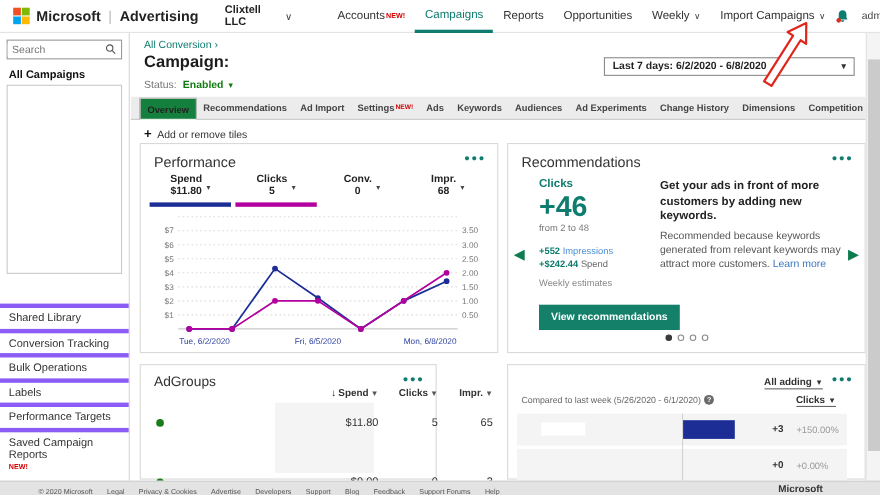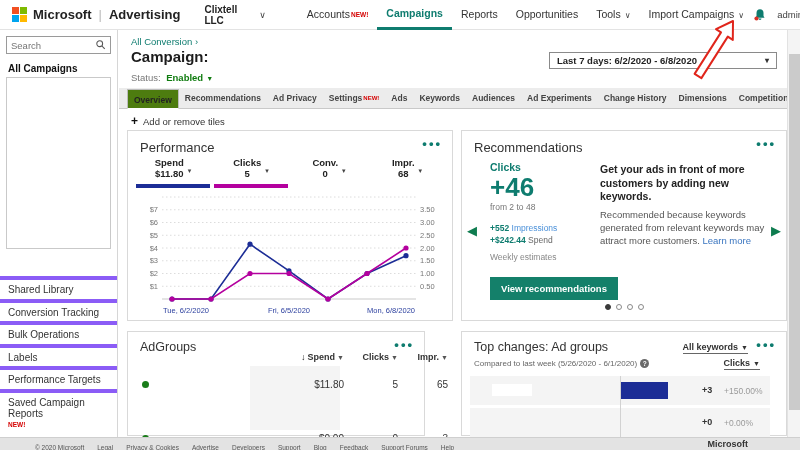--- a/index.html
+++ b/index.html
@@ -13,21 +13,21 @@
   .mslogo { display:grid; grid-template-columns:7px 7px; grid-template-rows:7px 7px; gap:1px; margin:0 6px 0 12px; }
   .mslogo span { width:7px; height:7px; }
   .brand { font-size:13px; font-weight:700; color:#222; }
   .brand-sep { color:#bbb; font-size:13px; margin:0 7px; font-weight:300; }
   .product { font-size:13px; font-weight:600; color:#222; }
   .vdiv { width:1px; height:18px; background:#ddd; margin:0 10px; }
   .account { display:flex; align-items:center; gap:22px; font-size:10px; font-weight:700; color:#222; cursor:pointer; padding:0 4px; }
   .chev { font-size:9px; color:#444; font-weight:400; }
   #topnav-items { display:flex; align-items:center; height:30px; margin-left:8px; }
   .tn-item { height:30px; line-height:29px; padding:0 9px; font-size:10.5px; color:#333; cursor:pointer; white-space:nowrap; }
-  .tn-item.active { color:#0e7c6f; font-weight:700; border-bottom:3px solid #0e7c6f; line-height:27px; }
+  .tn-item.active { color:#0e7c6f; font-weight:400; border-bottom:3px solid #0e7c6f; line-height:27px; }
   .tn-badge { color:#d40000; font-size:6.5px; font-weight:700; vertical-align:top; margin-left:1px; }
   .tn-caret { font-size:8px; color:#444; margin-left:4px; }
   .topright { margin-left:auto; display:flex; align-items:center; gap:10px; padding-right:14px; }
   .bell-wrap { position:relative; width:14px; height:14px; cursor:pointer; }
   .email { font-size:9.5px; color:#444; cursor:pointer; }
 
   
   #sidebar { position:absolute; left:0; top:30px; width:118px; height:407px; background:#fff; border-right:1px solid #d6d6d6; }
   .searchbox { margin:6px 6px 4px 6px; border:1px solid #9a9a9a; height:18px; display:flex; align-items:center; background:#fff; }
   .searchbox input { border:0; outline:0; flex:1; min-width:0; font-size:9.5px; padding:0 4px; font-family:inherit; color:#333; }
@@ -45,30 +45,30 @@
   .datepicker { position:absolute; right:10px; top:22px; width:228px; height:17px; border:1px solid #8a8a8a; background:#fff;
     display:flex; align-items:center; font-size:9.5px; font-weight:700; color:#222; padding:0 7px; cursor:pointer; }
   .datepicker .dp-caret { margin-left:auto; font-size:8px; color:#333; }
   .status-line { position:absolute; left:12px; top:42px; font-size:9.5px; }
   .status-label { color:#777; }
   .status-value { color:#107c10; font-weight:700; margin-left:3px; cursor:pointer; }
   .status-caret { color:#107c10; font-size:8px; margin-left:2px; }
 
   #tabsbar { position:absolute; left:0; top:58px; width:668px; height:21px; background:#ececec; border-bottom:1px solid #c9c9c9; display:flex; align-items:flex-end; padding-left:8px; }
   .tab { height:20px; line-height:20px; padding:0 6px; font-size:8.5px; font-weight:700; color:#444; cursor:pointer; white-space:nowrap; }
-  .tab.active { background:#4d7c0f; border:1px solid #bdbdbd; border-bottom:1px solid #fff; margin-bottom:-1px; color:#222; }
+  .tab.active { background:#15803d; border:1px solid #bdbdbd; border-bottom:1px solid #fff; margin-bottom:-1px; color:#222; }
   .tab .tn-badge { font-size:6px; }
 
   .add-tiles { position:absolute; left:12px; top:84px; font-size:9.5px; color:#333; cursor:pointer; }
   .add-tiles b { font-size:12px; font-weight:700; margin-right:5px; color:#111; }
 
   .card { position:absolute; background:#fff; border:1px solid #d9d9d9; }
   #card-performance { left:8px;  top:100px; width:326px; height:191px; }
   #card-reco        { left:342px; top:100px; width:326px; height:191px; }
-  #card-adgroups    { left:8px;  top:301px; width:298px; height:105px; }
+  #card-adgroups    { left:8px;  top:301px; width:270px; height:105px; }
   #card-topchanges  { left:342px; top:301px; width:326px; height:105px; }
   .card-title { position:absolute; left:12px; top:9px; font-size:13px; color:#333; }
   .card-dots { position:absolute; right:10px; top:5px; color:#0e7c6f; font-size:13px; font-weight:700; letter-spacing:2px; cursor:pointer; }
 
   
   #perf-metrics { position:absolute; left:6px; top:27px; width:314px; display:flex; }
   .metric { width:78px; display:flex; align-items:center; justify-content:center; cursor:pointer; }
   .metric-txt { text-align:center; font-size:9.5px; font-weight:700; color:#222; line-height:1.15; }
   .metric-caret { font-size:7px; color:#444; margin-left:4px; margin-top:4px; }
   .metric-bar { position:absolute; top:26px; left:2px; right:2px; height:4px; }
@@ -155,21 +155,21 @@
     <div class="account">
       <span>Clixtell LLC</span>
       <span class="chev">∨</span>
     </div>
     <div class="vdiv"></div>
     <nav id="topnav-items">
         <span class="tn-item"><span>Accounts</span><span class="tn-badge">NEW!</span></span>
         <span class="tn-item active"><span>Campaigns</span></span>
         <span class="tn-item"><span>Reports</span></span>
         <span class="tn-item"><span>Opportunities</span></span>
-        <span class="tn-item"><span>Tools</span><span class="tn-caret">∨</span></span>
+        <span class="tn-item"><span>Weekly</span><span class="tn-caret">∨</span></span>
         <span class="tn-item"><span>Import Campaigns</span><span class="tn-caret">∨</span></span>
       </nav>
     <div class="topright">
       <div class="bell-wrap">
         <svg width="14" height="14" viewBox="0 0 16 16">
           <path d="M8 1.5c-2.6 0-4 1.9-4 4.2V9L2.8 11h10.4L12 9V5.7C12 3.4 10.6 1.5 8 1.5z" fill="#0e7c6f"></path>
           <path d="M6.3 12a1.7 1.7 0 0 0 3.4 0z" fill="#0e7c6f"></path>
           <circle cx="4" cy="12" r="2.4" fill="#d83025"></circle>
         </svg>
       </div>
@@ -207,21 +207,21 @@
     </div>
     <div class="status-line">
       <span class="status-label">Status:</span>
       <span class="status-value">Enabled</span>
       <span class="status-caret">▾</span>
     </div>
 
     <div id="tabsbar">
         <span class="tab active"><span>Overview</span></span>
         <span class="tab"><span>Recommendations</span></span>
-        <span class="tab"><span>Ad Privacy</span></span>
+        <span class="tab"><span>Ad Import</span></span>
         <span class="tab"><span>Settings</span><span class="tn-badge">NEW!</span></span>
         <span class="tab"><span>Ads</span></span>
         <span class="tab"><span>Keywords</span></span>
         <span class="tab"><span>Audiences</span></span>
         <span class="tab"><span>Ad Experiments</span></span>
         <span class="tab"><span>Change History</span></span>
         <span class="tab"><span>Dimensions</span></span>
         <span class="tab"><span>Competition</span></span>
         <span class="tab"><span>Experiments</span></span>
       </div>
@@ -373,24 +373,23 @@
             </span>
             <span class="agc-fill"></span>
             <span class="agc-spend">$0.00</span>
             <span class="agc-clicks">0</span>
             <span class="agc-impr">3</span>
           </div>
         </div>
     </section>
 
     <section class="card" id="card-topchanges">
-      <div class="card-title">Top changes: Ad groups</div>
       <div class="card-dots">•••</div>
       <div class="tc-filter" id="tc-allchanges">
-        <span>All keywords</span><span class="tc-caret">▼</span>
+        <span>All adding</span><span class="tc-caret">▼</span>
       </div>
       <div class="tc-note">
         <span>Compared to last week (5/26/2020 - 6/1/2020)</span>
         <span class="info-icon">?</span>
       </div>
       <div class="tc-filter" id="tc-metric">
         <span>Clicks</span><span class="tc-caret">▼</span>
       </div>
       <div id="tc-rows">
           <div class="tc-axis"></div>

